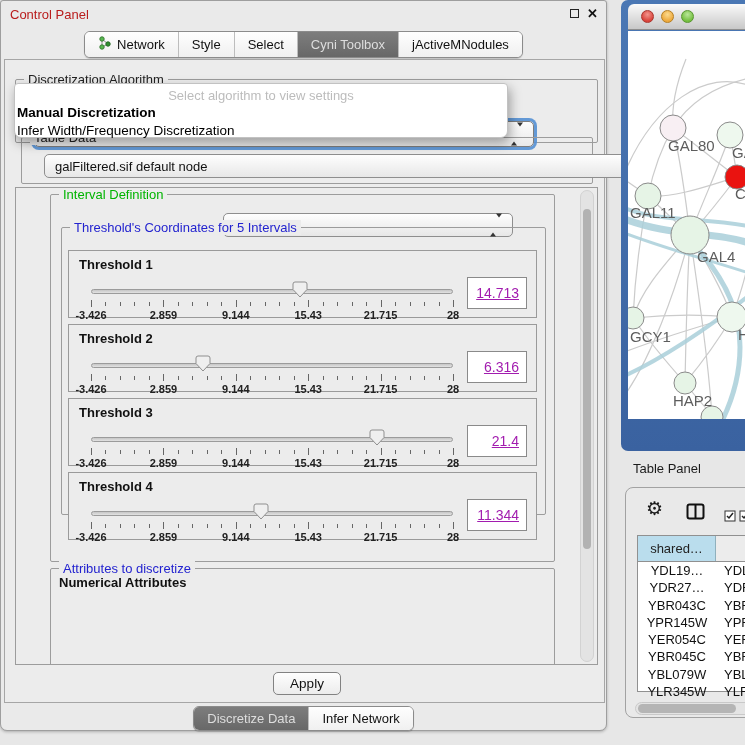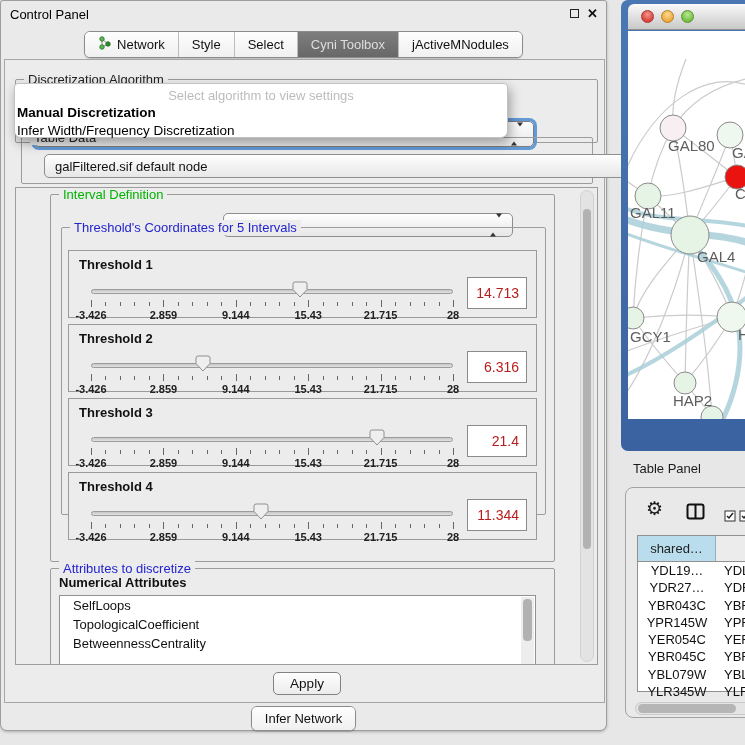--- a/index.html
+++ b/index.html
@@ -2,21 +2,21 @@
 <html><head>
 <meta charset="utf-8">
 <style>
   html,body{margin:0;padding:0;width:745px;height:745px;overflow:hidden;
     background:#e7e7e7;font-family:"Liberation Sans",sans-serif;}
   *{box-sizing:border-box;}
 
   
   #cp{position:absolute;left:0;top:0;width:607px;height:731px;background:#eaeaea;
       border:1px solid #9e9e9e;border-radius:3px 3px 7px 7px;box-shadow:0 1px 3px rgba(0,0,0,.25);}
-  .cp-title{position:absolute;left:9px;top:6px;font-size:13px;color:#000000;}
+  .cp-title{position:absolute;left:9px;top:6px;font-size:13px;color:#b91c1c;}
   .float-btn{position:absolute;right:27px;top:8px;width:9px;height:9px;border:1.5px solid #222;background:#eaeaea;}
   .close-btn{position:absolute;right:8px;top:5px;font-size:13px;font-weight:bold;color:#111;}
 
   .tabrow{position:absolute;left:0;right:0;display:flex;justify-content:center;}
   #top-tabs{top:30px;}
   #bottom-tabs{top:705px;}
   .seggroup{display:flex;border:1px solid #8b8b8b;border-radius:6px;overflow:hidden;
      background:#fff;box-shadow:0 1px 1px rgba(0,0,0,.18);}
   .seg{display:flex;align-items:center;gap:5px;padding:4px 13px;font-size:13px;color:#111;
      background:linear-gradient(#fefefe,#f0f0f0);border-left:1px solid #bdbdbd;white-space:nowrap;}
@@ -69,22 +69,22 @@
   .th-label{position:absolute;left:10px;top:6px;font-size:13px;font-weight:bold;color:#111;}
   .slider{position:absolute;left:22px;top:36px;width:362px;height:30px;}
   .track{position:absolute;left:0;right:0;top:2px;height:5px;border-radius:3px;
      background:linear-gradient(#c6c6c6,#e2e2e2);border:1px solid #9b9b9b;}
   .handle{position:absolute;top:-6px;}
   .tick{position:absolute;width:1px;background:#666;top:15px;height:4px;}
   .tick.major{top:13px;height:7px;}
   .ticklbl{position:absolute;top:22px;font-size:11px;font-weight:bold;color:#222;
      transform:translateX(-50%);white-space:nowrap;}
   .valbox{position:absolute;left:398px;top:26px;width:60px;height:32px;background:#fff;
-     border:1px solid #8a8a8a;font-size:14px;color:#b91c1c;display:flex;align-items:center;
-     justify-content:flex-end;padding-right:7px;}
+     border:1px solid #8a8a8a;font-size:14px;color:#a21caf;display:flex;align-items:center;
+     justify-content:flex-end;padding-right:7px;text-decoration:underline;}
 
   #attr-group{left:34px;top:380px;width:505px;height:110px;}
   #attr-label{position:absolute;left:8px;top:6px;font-size:13px;font-weight:bold;color:#111;}
   #attr-list{position:absolute;left:8px;top:26px;width:477px;height:72px;background:#fff;
      border:1px solid #919191;overflow:hidden;}
   .attr-item{font-size:13px;color:#111;padding-left:13px;line-height:19px;}
   #attr-scroll{position:absolute;right:1px;top:1px;bottom:1px;width:13px;background:#ededed;}
   #attr-thumb{position:absolute;left:2px;top:2px;width:9px;height:42px;background:#b2b2b2;border-radius:4px;}
 
   #apply-btn{position:absolute;left:268px;top:612px;width:68px;height:23px;border:1px solid #828282;
@@ -359,42 +359,35 @@
                 <span class="ticklbl" style="left:100%">28</span>
               </div>
               <div class="valbox">11.344</div>
             </div>
           </div>
       </div>
 
       <div class="group" id="attr-group">
         <span class="gtitle blue">Attributes to discretize</span>
         <div id="attr-label">Numerical Attributes</div>
-        <div id="attr-list">
-          <div id="attr-items">
-              <div class="attr-item">SelfLoops</div>
-              <div class="attr-item">TopologicalCoefficient</div>
-              <div class="attr-item">BetweennessCentrality</div>
-            </div>
-          <div id="attr-scroll">
-            <div id="attr-thumb"></div>
-          </div>
-        </div>
       </div>
 
       <div class="vscroll">
         <div class="vthumb" id="scroll-thumb"></div>
       </div>
     </div>
 
     <div id="apply-btn">Apply</div>
   </div>
 
   <div id="bottom-tabs" class="tabrow">
     <div class="seggroup" id="bottom-seggroup">
+        <div class="seg sel">
+          <span>Discretize Data</span>
+        </div>
         <div class="seg">
           <span>Infer Network</span>
         </div>
       </div>
   </div>
 </div>
 
 <div id="netwin">
   <div id="mac-titlebar">
     <div class="light" id="light-red"></div>

